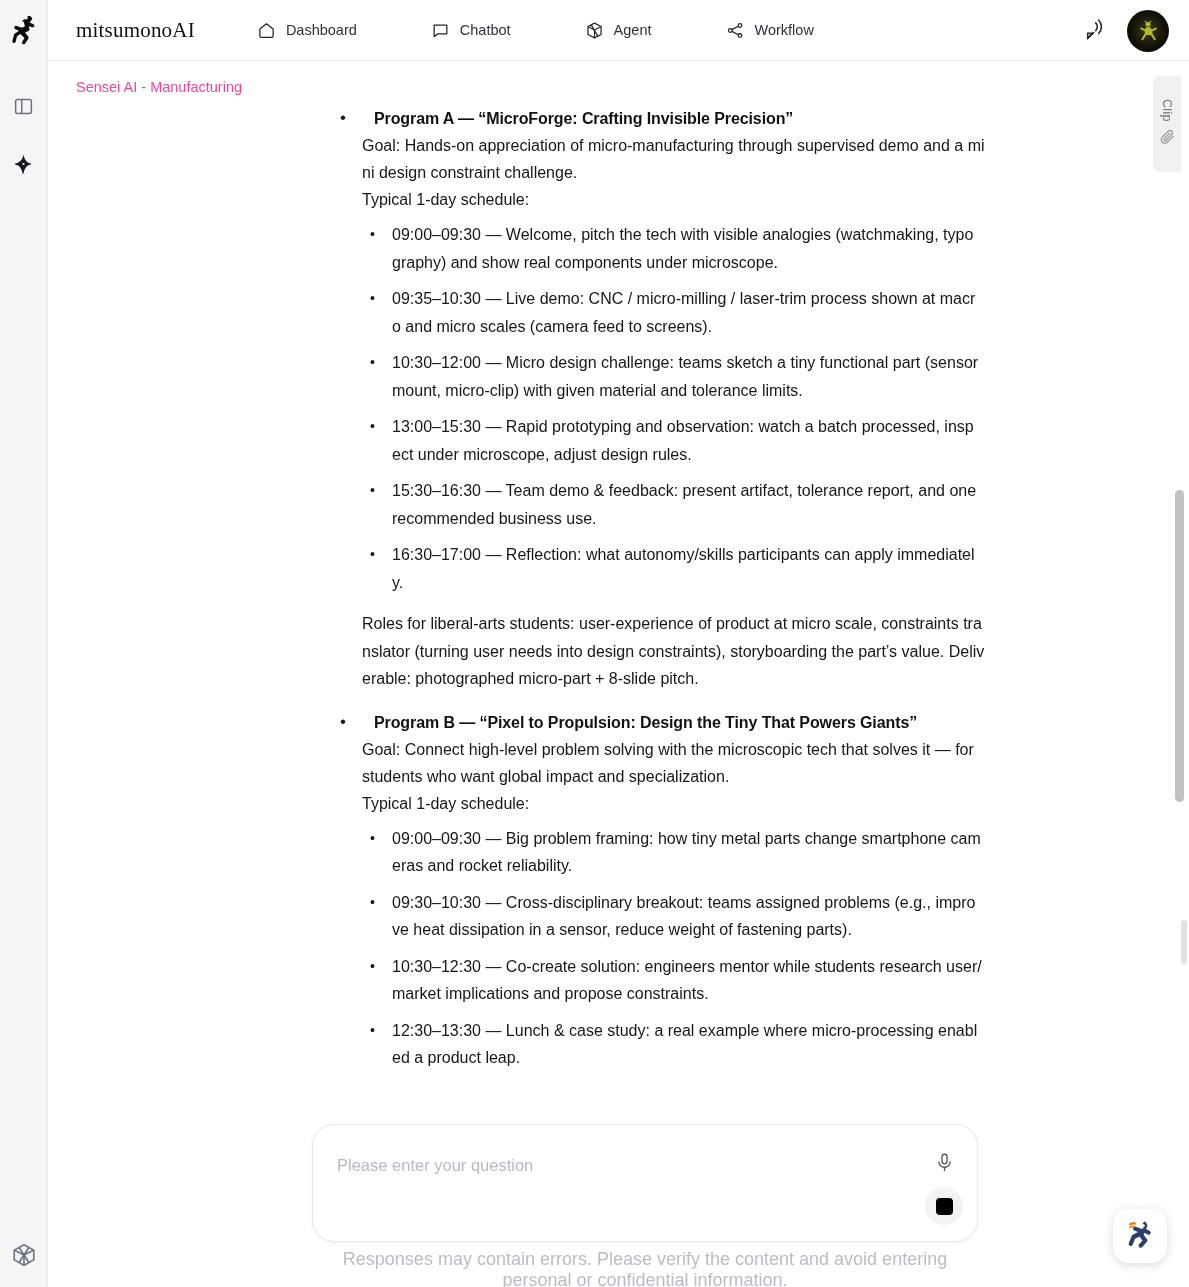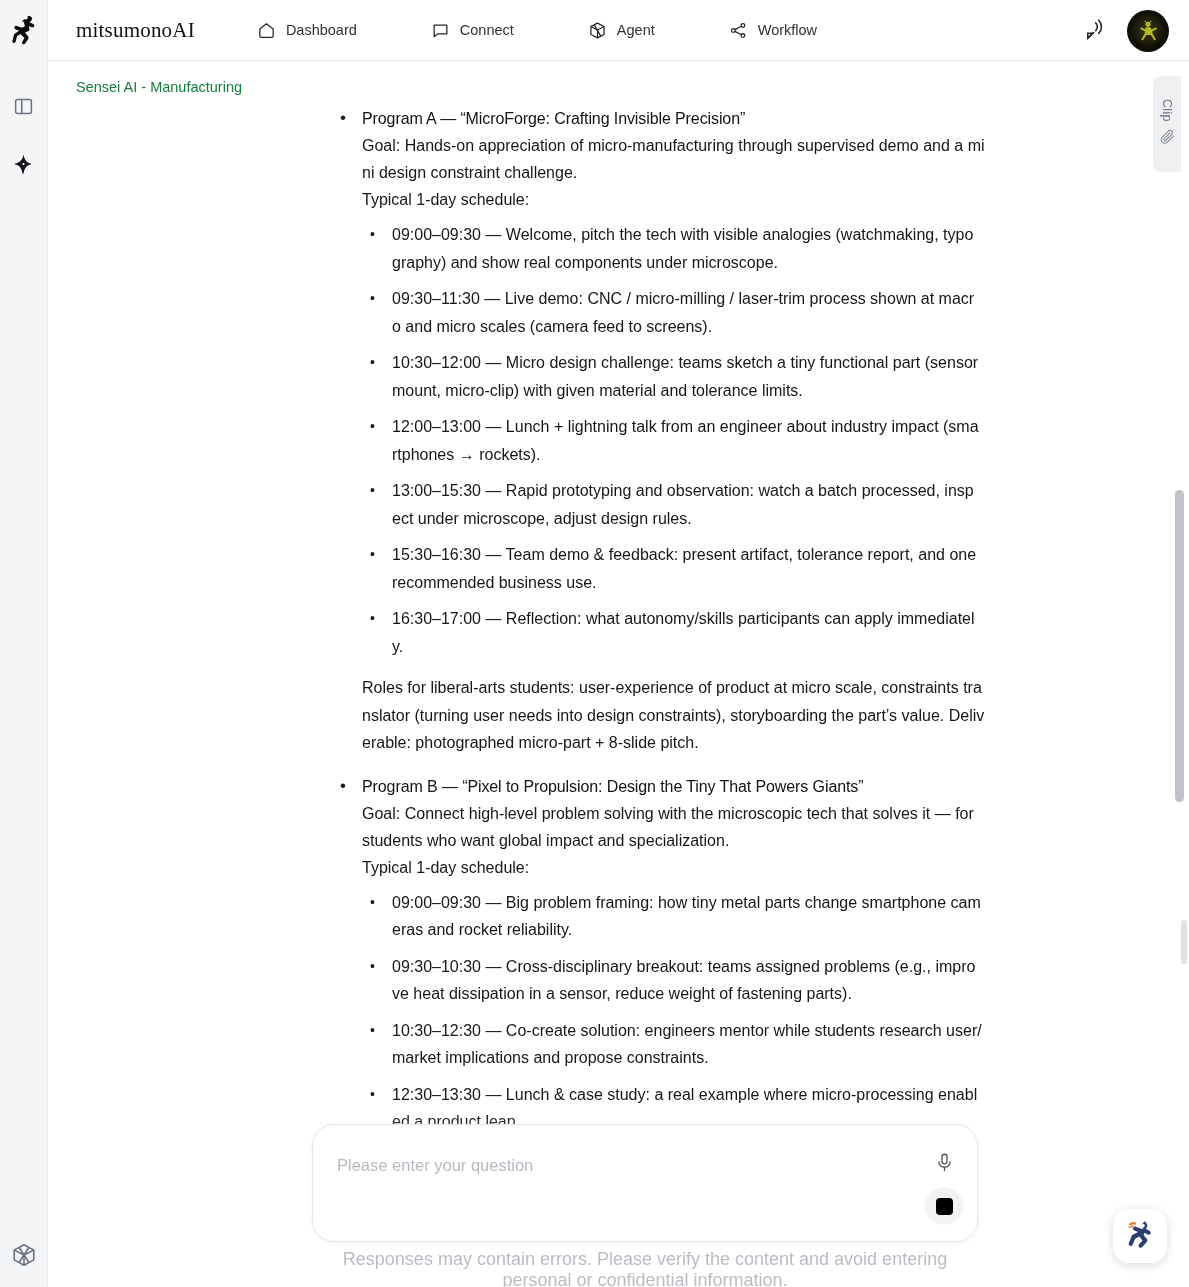--- a/index.html
+++ b/index.html
@@ -57,21 +57,21 @@
   .cast-btn { width: 28px; height: 28px; display:flex; align-items:center; justify-content:center; cursor:pointer; }
   .avatar {
     width: 42px; height: 42px; border-radius: 50%; cursor: pointer;
     background: radial-gradient(circle at 50% 48%, #3a3a18 0%, #111007 58%, #050505 100%);
     display:flex; align-items:center; justify-content:center; overflow:hidden;
   }
 
   
   .breadcrumb {
     position: absolute; left: 76px; top: 79px;
-    font-size: 14.5px; color: #15803d; cursor: pointer;
+    font-size: 14.5px; color: #ec4899; cursor: pointer;
   }
 
   
   .clip-tab {
     position: absolute; right: 8px; top: 76px; width: 28px; height: 96px;
     background: #eef0f2; border-radius: 7px 0 0 7px;
     display: flex; flex-direction: column; align-items: center; justify-content: center;
     gap: 6px; cursor: pointer; color: #6b7280;
   }
   .clip-label {
@@ -88,22 +88,23 @@
   .msg { width: 660px; margin-left: 278px; color: #15171a; }
 
   ul.lvl1 { list-style: none; margin: 0; padding: 0; }
   ul.lvl1 > li { position: relative; padding-left: 36px; margin-bottom: 2px; }
   ul.lvl1 > li::before {
     content: "•"; position: absolute; left: 14px; top: -1px;
     font-size: 17px; line-height: 27px; color: #15171a;
   }
 
   .prog-title {
-    font-size: 16px; font-weight: 400; line-height: 27px; color: #111216;
+    font-size: 16px; font-weight: 700; line-height: 27px; color: #111216;
     letter-spacing: -0.1px;
+    margin-left: 12px;
   }
   .prog-line {
     font-size: 16px; line-height: 27px; color: #15171a;
     word-break: break-all; overflow-wrap: anywhere;
   }
 
   ul.lvl2 { list-style: none; margin: 8px 4px 10px 0; padding: 0; }
   ul.lvl2 > li {
     position: relative; padding-left: 30px; margin-bottom: 9px;
     font-size: 16px; line-height: 27.5px; color: #15171a;
@@ -226,21 +227,21 @@
         </span>
         <span>Dashboard</span>
       </div>
 
       <div class="nav-item">
         <span class="nav-ico">
           <svg width="19" height="19" viewBox="0 0 24 24" fill="none" stroke="#22252b" stroke-width="1.6" stroke-linejoin="round">
             <path d="M4 5.2h16v11H8.6L4 19.8z"></path>
           </svg>
         </span>
-        <span>Connect</span>
+        <span>Chatbot</span>
       </div>
 
       <div class="nav-item">
         <span class="nav-ico">
           <svg width="19" height="19" viewBox="0 0 24 24" fill="none" stroke="#22252b" stroke-width="1.55" stroke-linejoin="round">
             <path d="M12 2.7 20.3 7v10L12 21.3 3.7 17V7z"></path>
             <path d="M3.7 7 12 11.4 20.3 7"></path>
             <path d="M12 11.4v9.9"></path>
             <path d="M7.9 4.9 16.1 19.1"></path>
           </svg>
@@ -299,23 +300,22 @@
       <div class="msg">
         <ul class="lvl1">
 
           <li>
             <div class="prog-title">Program A — “MicroForge: Crafting Invisible Precision”</div>
             <div class="prog-line">Goal: Hands-on appreciation of micro-manufacturing through supervised demo and a mini design constraint challenge.</div>
             <div class="prog-line">Typical 1-day schedule:</div>
 
             <ul class="lvl2">
               <li>09:00–09:30 — Welcome, pitch the tech with visible analogies (watchmaking, typography) and show real components under microscope.</li>
-              <li>09:30–11:30 — Live demo: CNC / micro-milling / laser-trim process shown at macro and micro scales (camera feed to screens).</li>
+              <li>09:35–10:30 — Live demo: CNC / micro-milling / laser-trim process shown at macro and micro scales (camera feed to screens).</li>
               <li>10:30–12:00 — Micro design challenge: teams sketch a tiny functional part (sensor mount, micro-clip) with given material and tolerance limits.</li>
-              <li>12:00–13:00 — Lunch + lightning talk from an engineer about industry impact (smartphones → rockets).</li>
               <li>13:00–15:30 — Rapid prototyping and observation: watch a batch processed, inspect under microscope, adjust design rules.</li>
               <li>15:30–16:30 — Team demo &amp; feedback: present artifact, tolerance report, and one recommended business use.</li>
               <li>16:30–17:00 — Reflection: what autonomy/skills participants can apply immediately.</li>
             </ul>
 
             <div class="para">Roles for liberal-arts students: user-experience of product at micro scale, constraints translator (turning user needs into design constraints), storyboarding the part’s value. Deliverable: photographed micro-part + 8-slide pitch.</div>
           </li>
 
           <li>
             <div class="prog-title">Program B — “Pixel to Propulsion: Design the Tiny That Powers Giants”</div>

